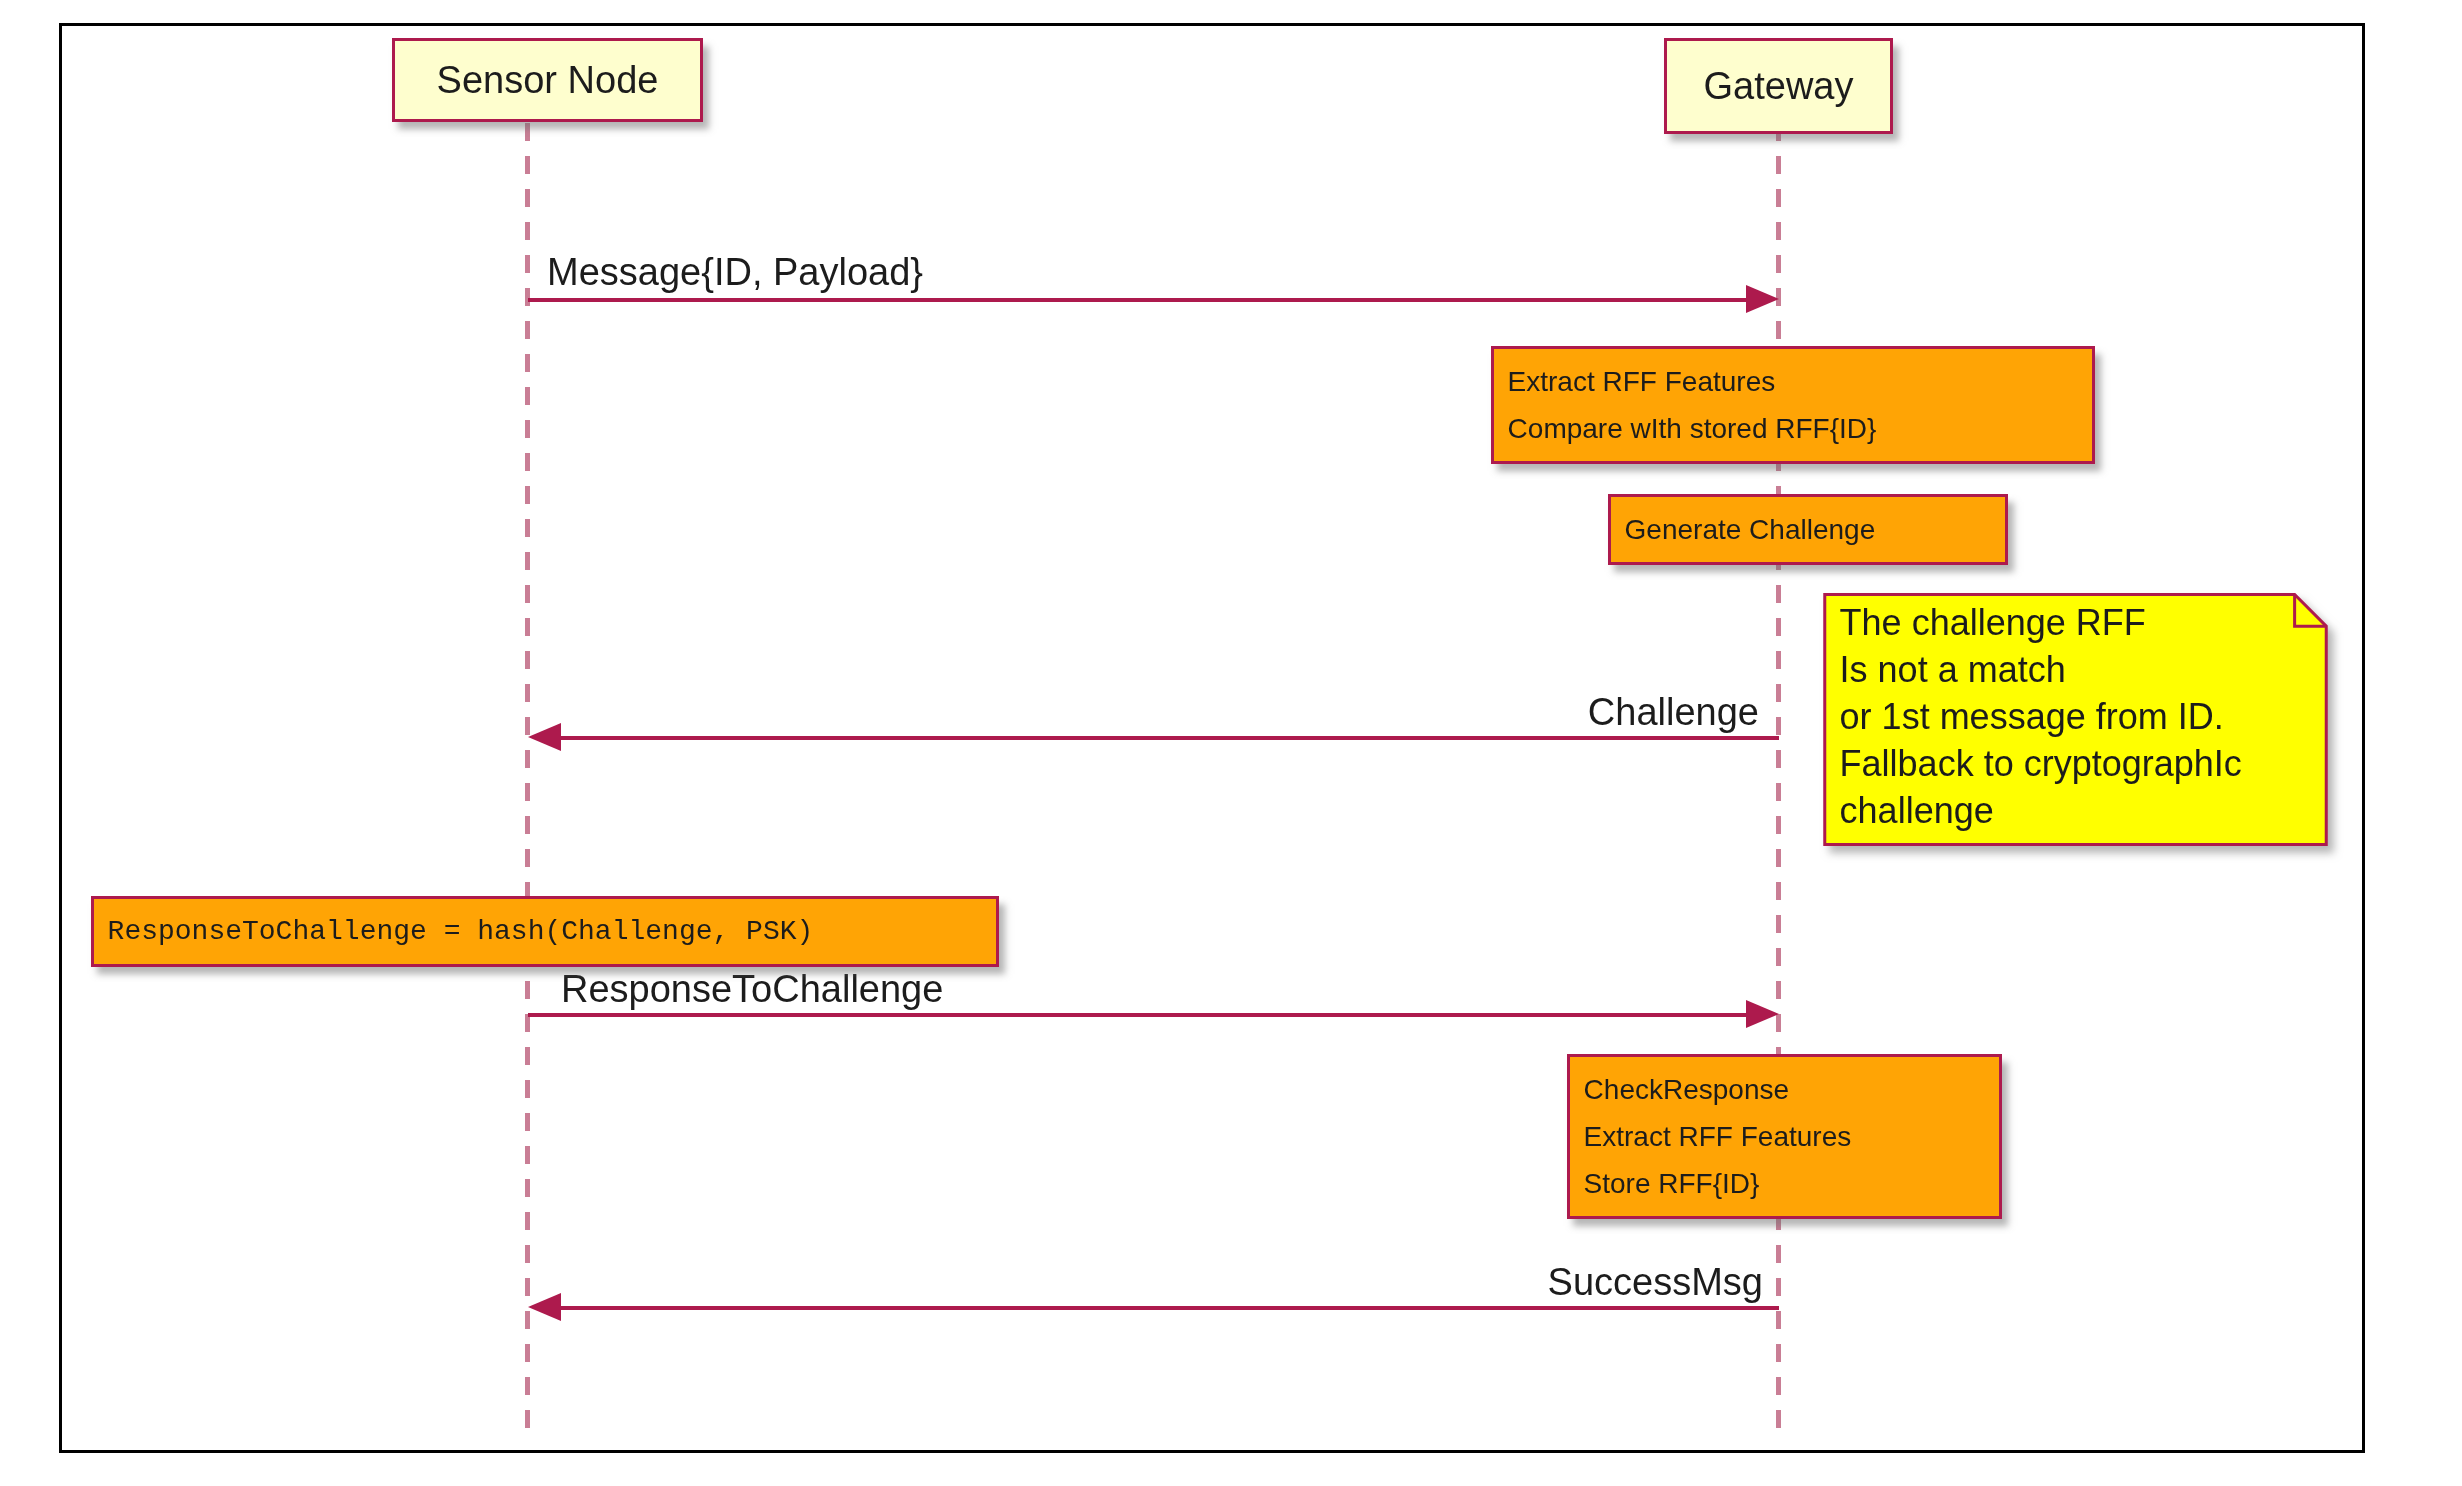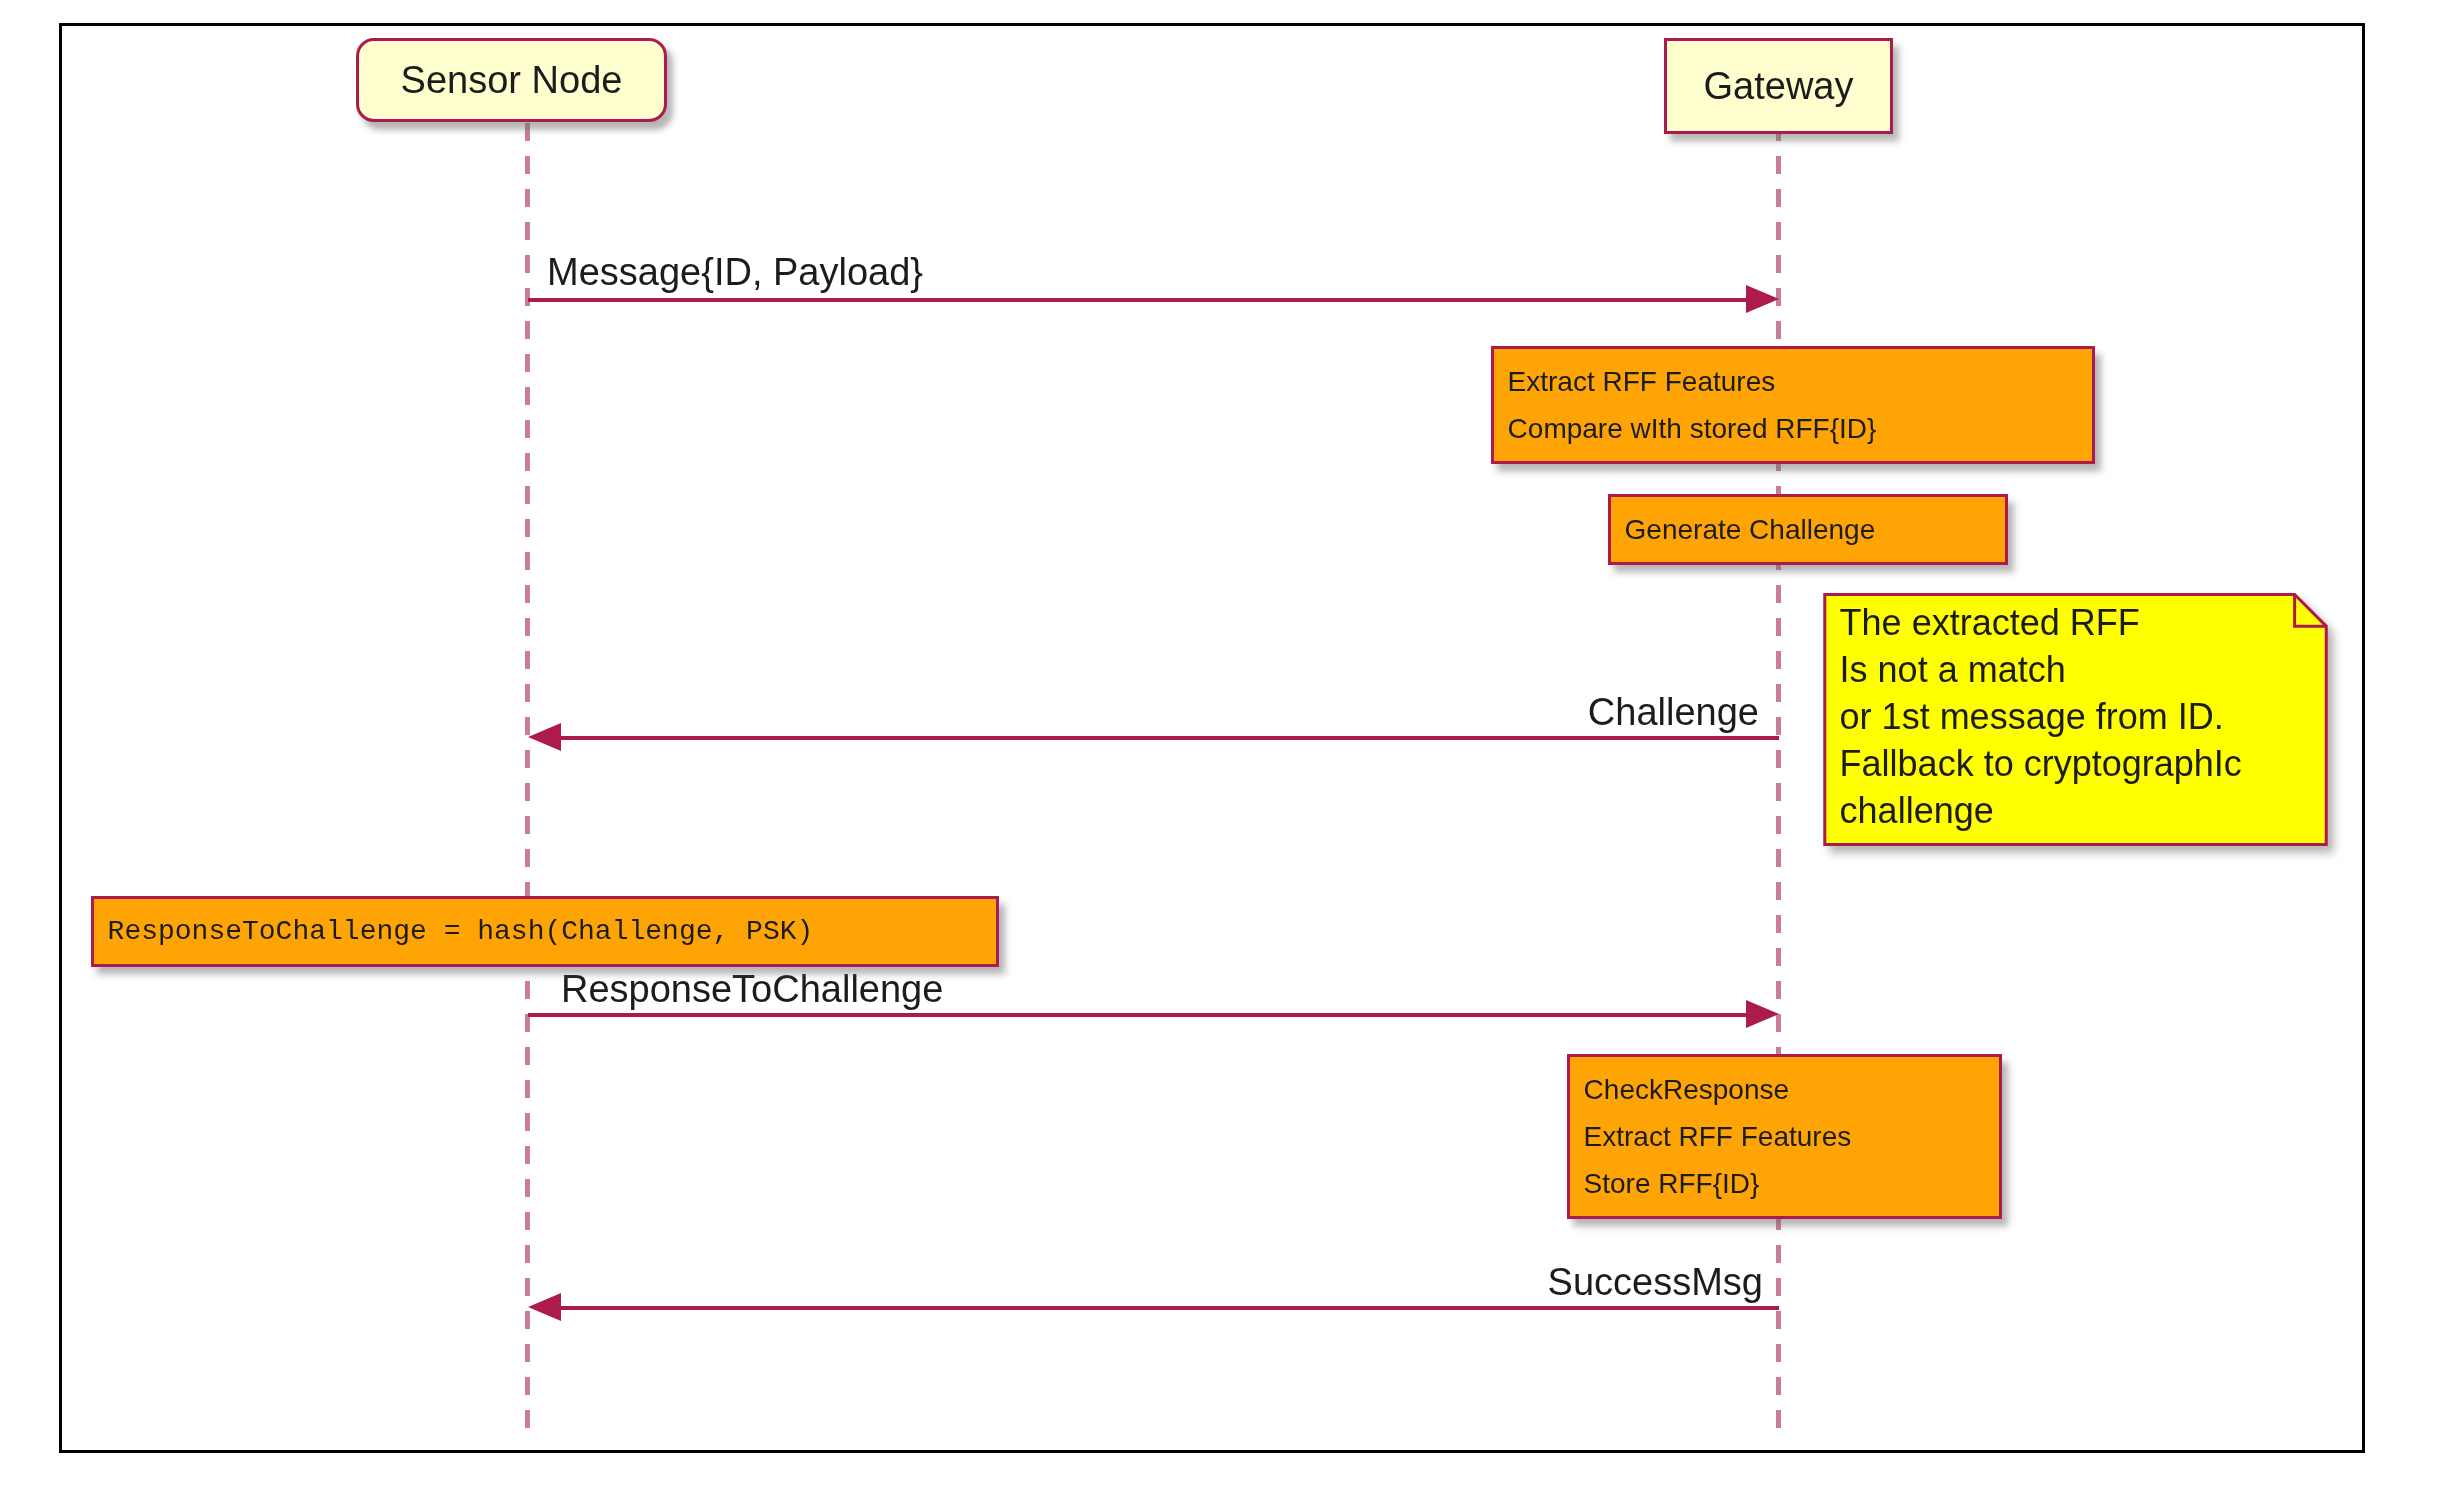--- a/index.html
+++ b/index.html
@@ -18,21 +18,21 @@
 
   .frame{position:absolute;left:59px;top:22.6px;width:2306px;height:1430px;
          border:3.8px solid var(--frame-border);background:transparent;}
 
   .shadowed{box-shadow:6px 7.5px 6.8px rgba(110,110,110,0.5);}
 
   .participant{position:absolute;display:flex;align-items:center;justify-content:center;
 olor:var(--text);
                background:var(--participant-fill);border:3.8px solid var(--accent-crimson);
                font-size:38px;z-index:3;}
-  .p-sensor{left:356px;top:38px;width:311px;height:84px;border-radius:18px;}
+  .p-sensor{left:392px;top:38px;width:311px;height:84px;}
   .p-gateway{left:1664px;top:38px;width:229px;height:96px;}
 
   .lifeline{position:absolute;top:123px;height:1316px;width:5.3px;z-index:1;
             background:repeating-linear-gradient(to bottom,var(--lifeline) 0 18px,transparent 18px 33px);}
   .ll-sensor{left:525px;}
   .ll-gateway{left:1776px;}
 
   .msg-label{position:absolute;font-size:38px;white-space:nowrap;z-index:2;color:var(--text);}
   .msg-line{position:absolute;height:3.8px;background:var(--accent-crimson);z-index:2;}
   .msg-head{position:absolute;width:0;height:0;z-index:2;}
@@ -99,21 +99,21 @@
   <div class="action act-b shadowed">
     <span>Generate Challenge</span>
   </div>
 
   <div class="note-wrap">
     <svg width="505" height="253" viewBox="0 0 670 336">
       <polygon points="2,2 626,2 668,44 668,334 2,334" fill="#FFFF00" stroke="#AD1A4D" stroke-width="4"></polygon>
       <polyline points="626,2 626,44 668,44" fill="none" stroke="#AD1A4D" stroke-width="4"></polyline>
     </svg>
     <div class="note-text">
-      <span>The extracted RFF</span>
+      <span>The challenge RFF</span>
       <span>Is not a match</span>
       <span>or 1st message from ID.</span>
       <span>Fallback to cryptographIc</span>
       <span>challenge</span>
     </div>
   </div>
 
   <div class="msg-label lbl-2">Challenge</div>
   <div class="msg-line line-2"></div>
   <div class="msg-head head-left head-2"></div>

